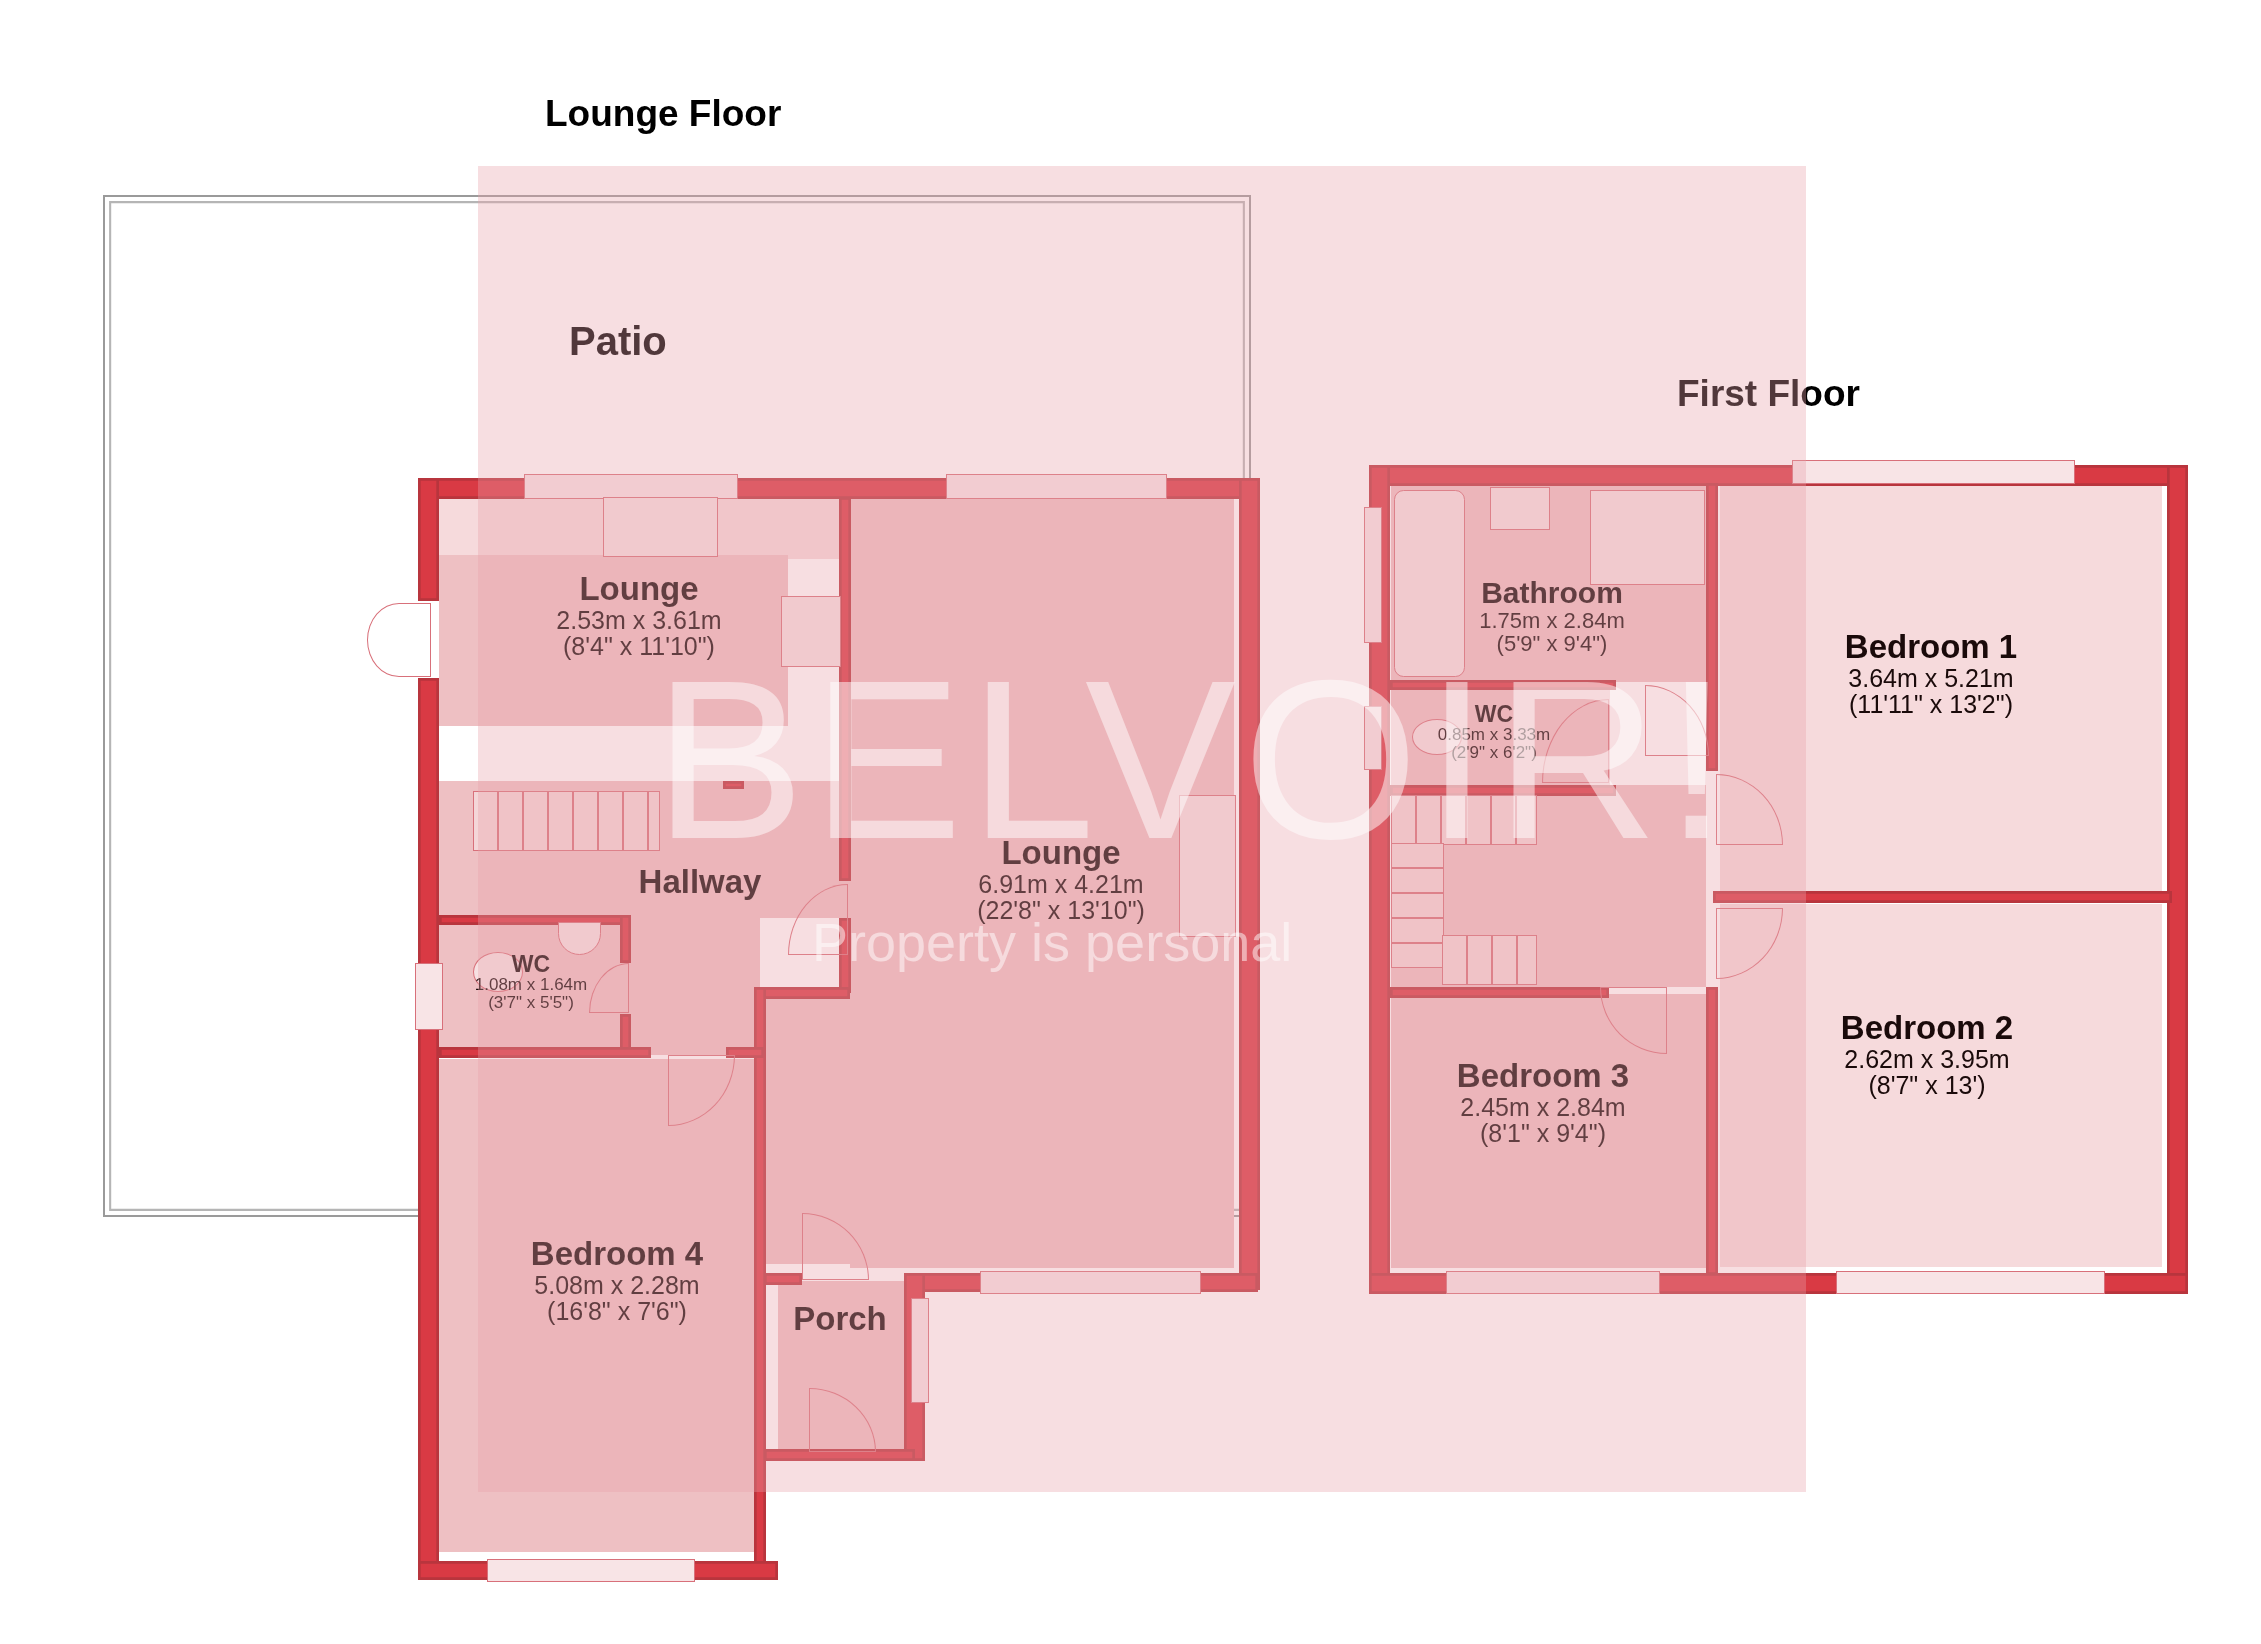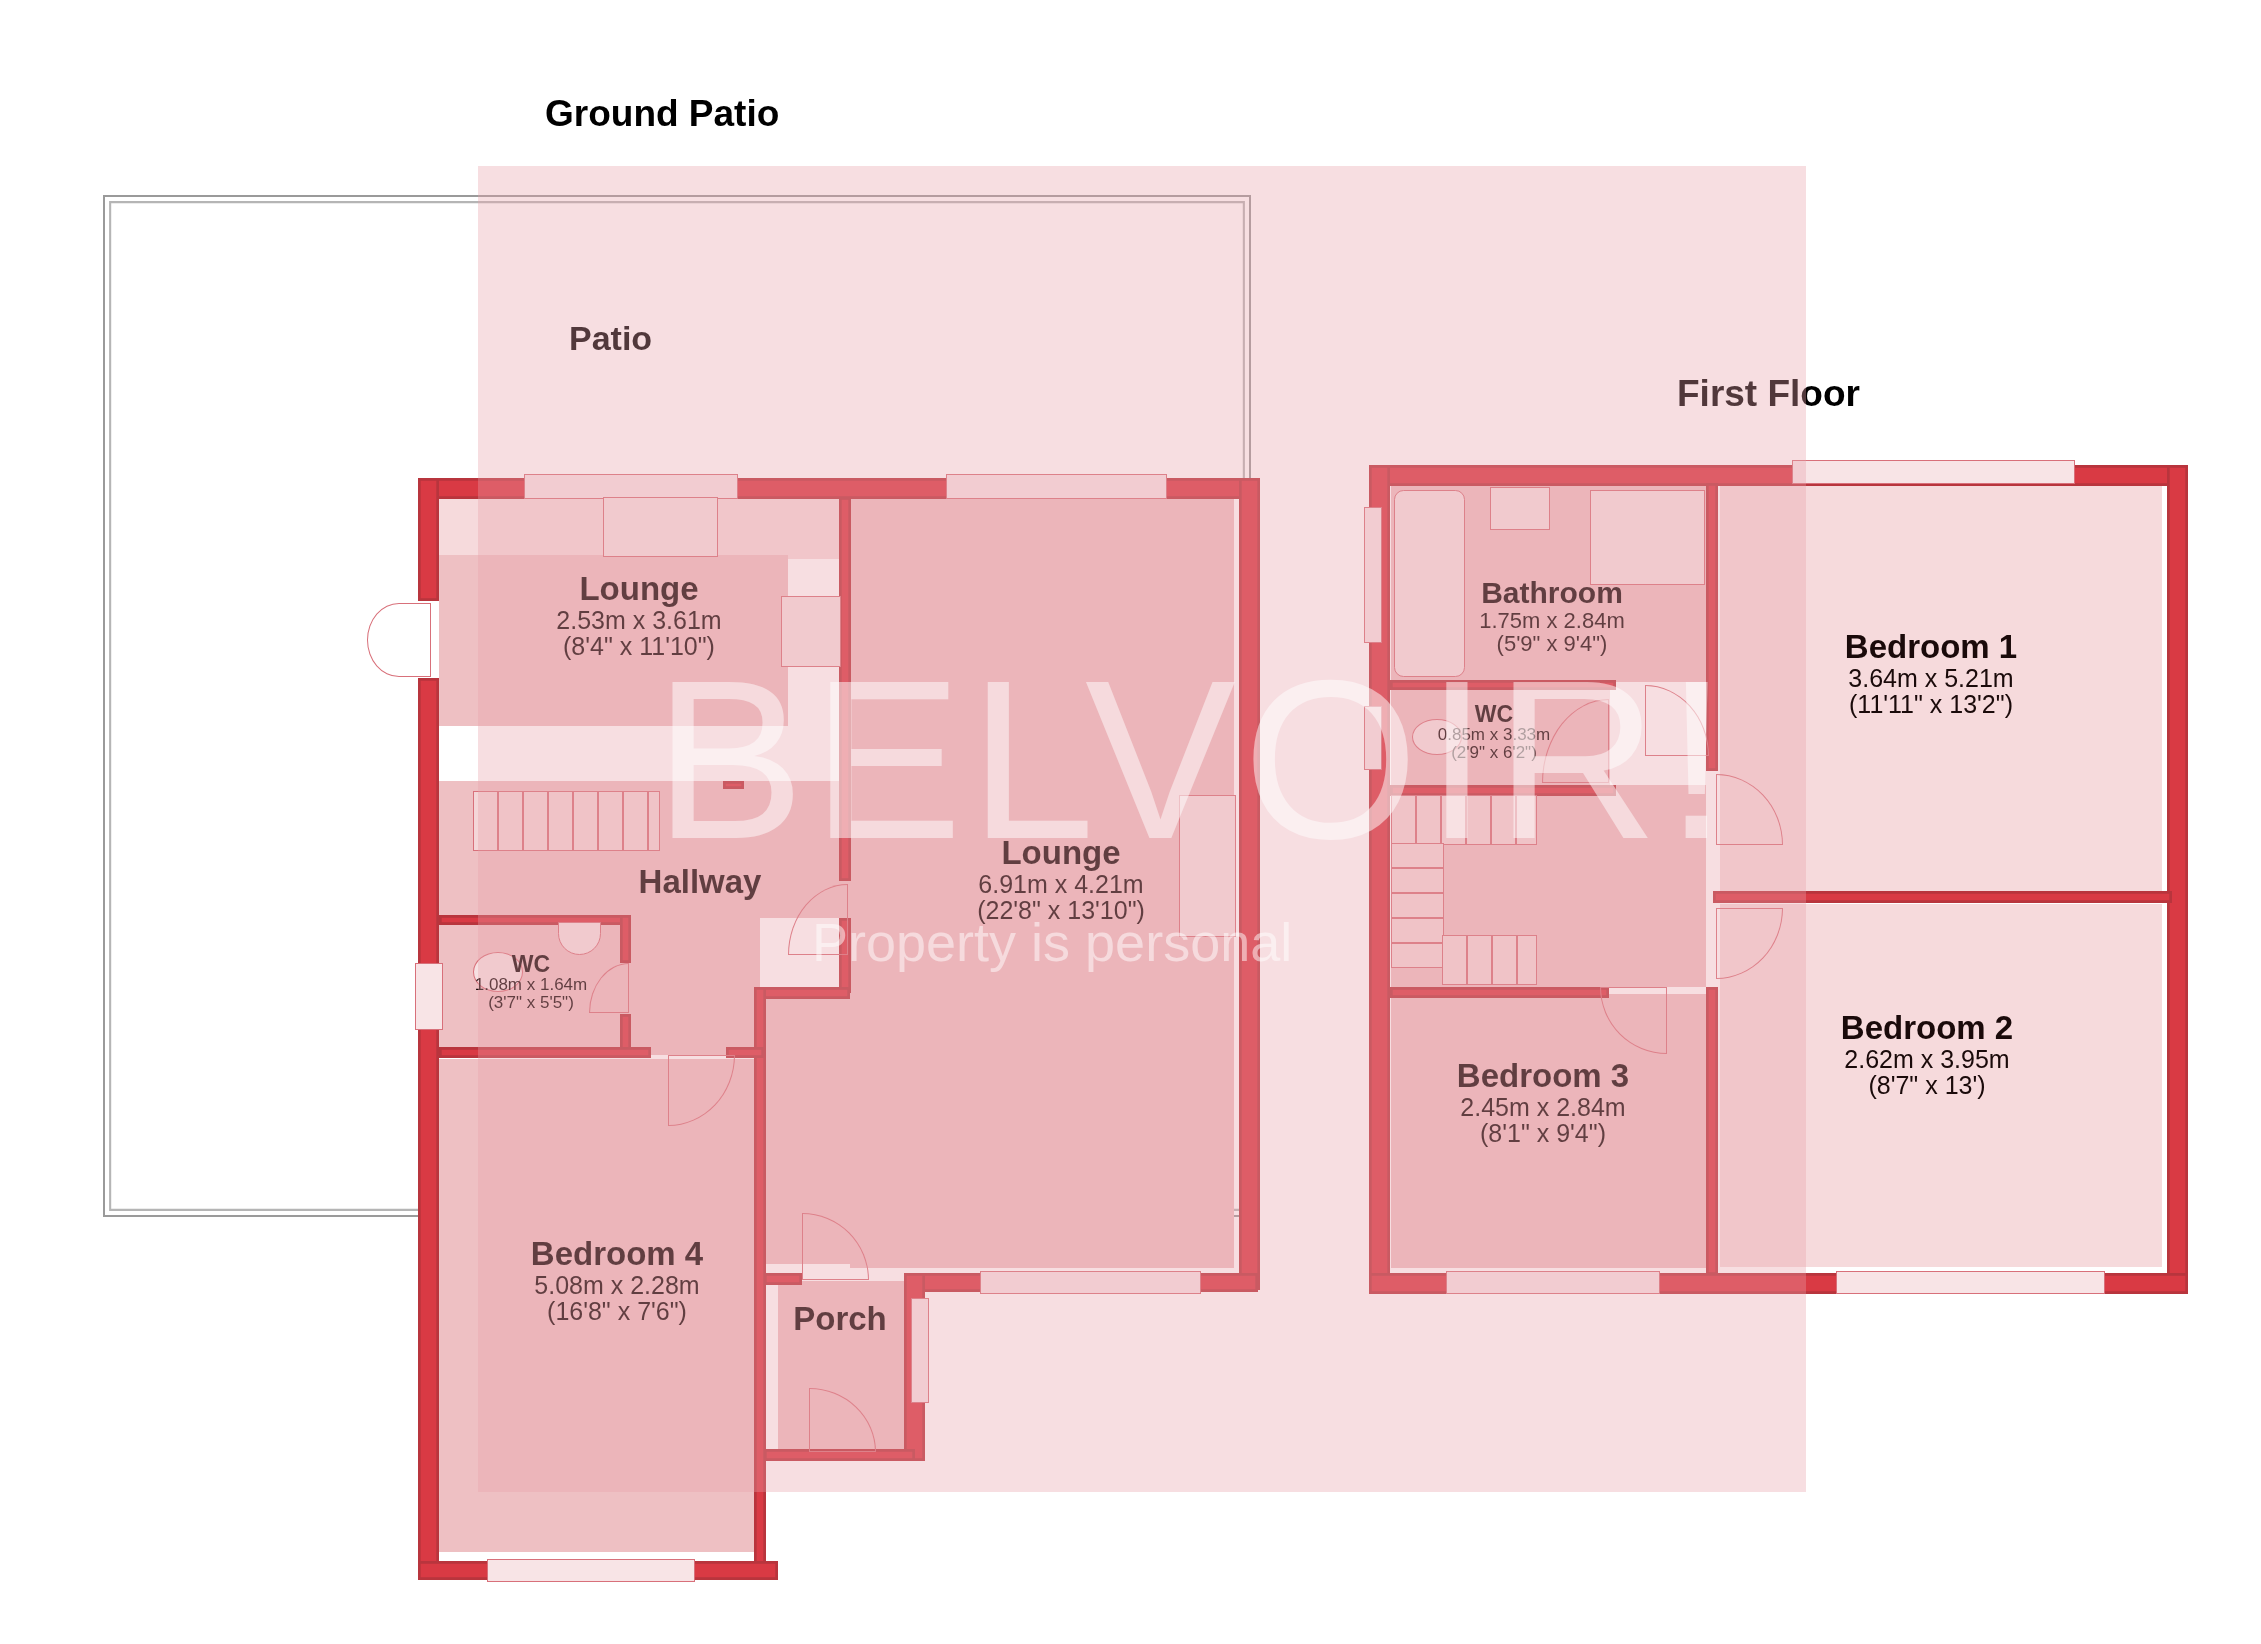--- a/index.html
+++ b/index.html
@@ -19,25 +19,25 @@
   .window{position:absolute;background:#f8e4e6;border:1.4px solid #d8707a;}
   .door-arc{position:absolute;border:1.4px solid #d8707a;border-radius:0 100% 0 0;background:transparent;}
   .stairs{position:absolute;background:repeating-linear-gradient(90deg,#f4d6d8 0 23px,#d8707a 23px 25px);border:1.4px solid #d8707a;}
   .stairs.v{background:repeating-linear-gradient(0deg,#f4d6d8 0 23px,#d8707a 23px 25px);}
   .fixture{position:absolute;border:1.4px solid #d8707a;background:#f6e0e2;}
   .watermark{position:absolute;color:rgba(255,255,255,0.5);font-family:"Liberation Sans",sans-serif;white-space:nowrap;}
 </style>
 </head>
 <body>
 
-<div class="floor-title" style="left:545px;top:93px;">Ground Patio</div>
+<div class="floor-title" style="left:545px;top:93px;">Lounge Floor</div>
 <div class="floor-title" style="left:1677px;top:373px;">First Floor</div>
 
 <div class="patio-outline" style="left:103px;top:195px;width:1144px;height:1018px;"></div>
-<div class="floor-title" style="left:569px;top:319px;font-size:34px;">Patio</div>
+<div class="floor-title" style="left:569px;top:319px;font-size:40px;">Patio</div>
 
 <div>
 
   <div class="room light" style="left:439px;top:497px;width:404px;height:62px;"></div>
   <div class="room" style="left:439px;top:555px;width:349px;height:171px;"></div>
   <div class="white" style="left:439px;top:726px;width:284px;height:55px;"></div>
   <div class="room" style="left:850px;top:497px;width:384px;height:771px;"></div>
   <div class="room" style="left:764px;top:997px;width:89px;height:267px;"></div>
   <div class="room" style="left:439px;top:781px;width:411px;height:137px;"></div>
   <div class="room" style="left:630px;top:918px;width:130px;height:137px;"></div>

